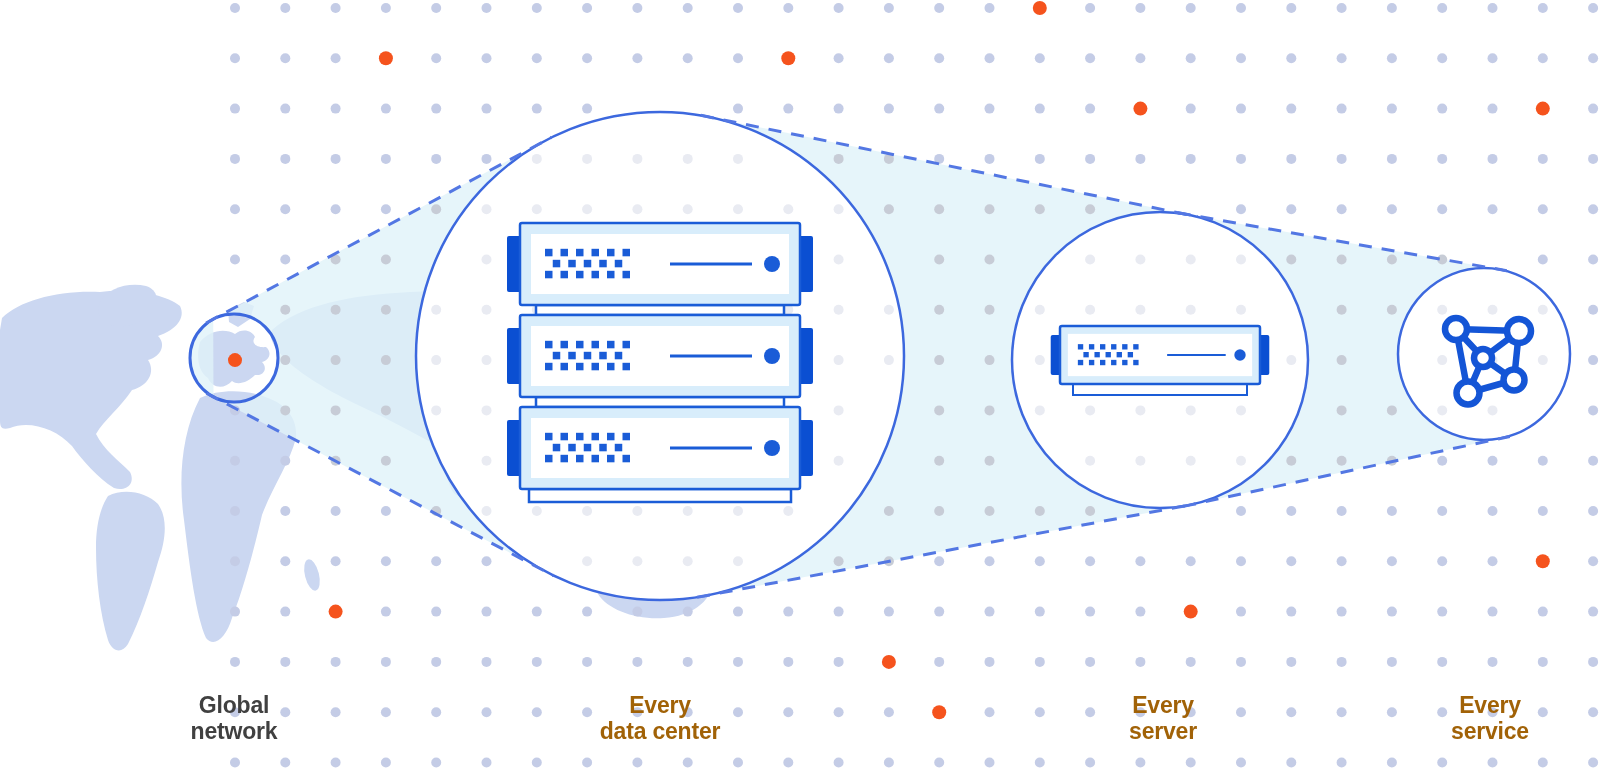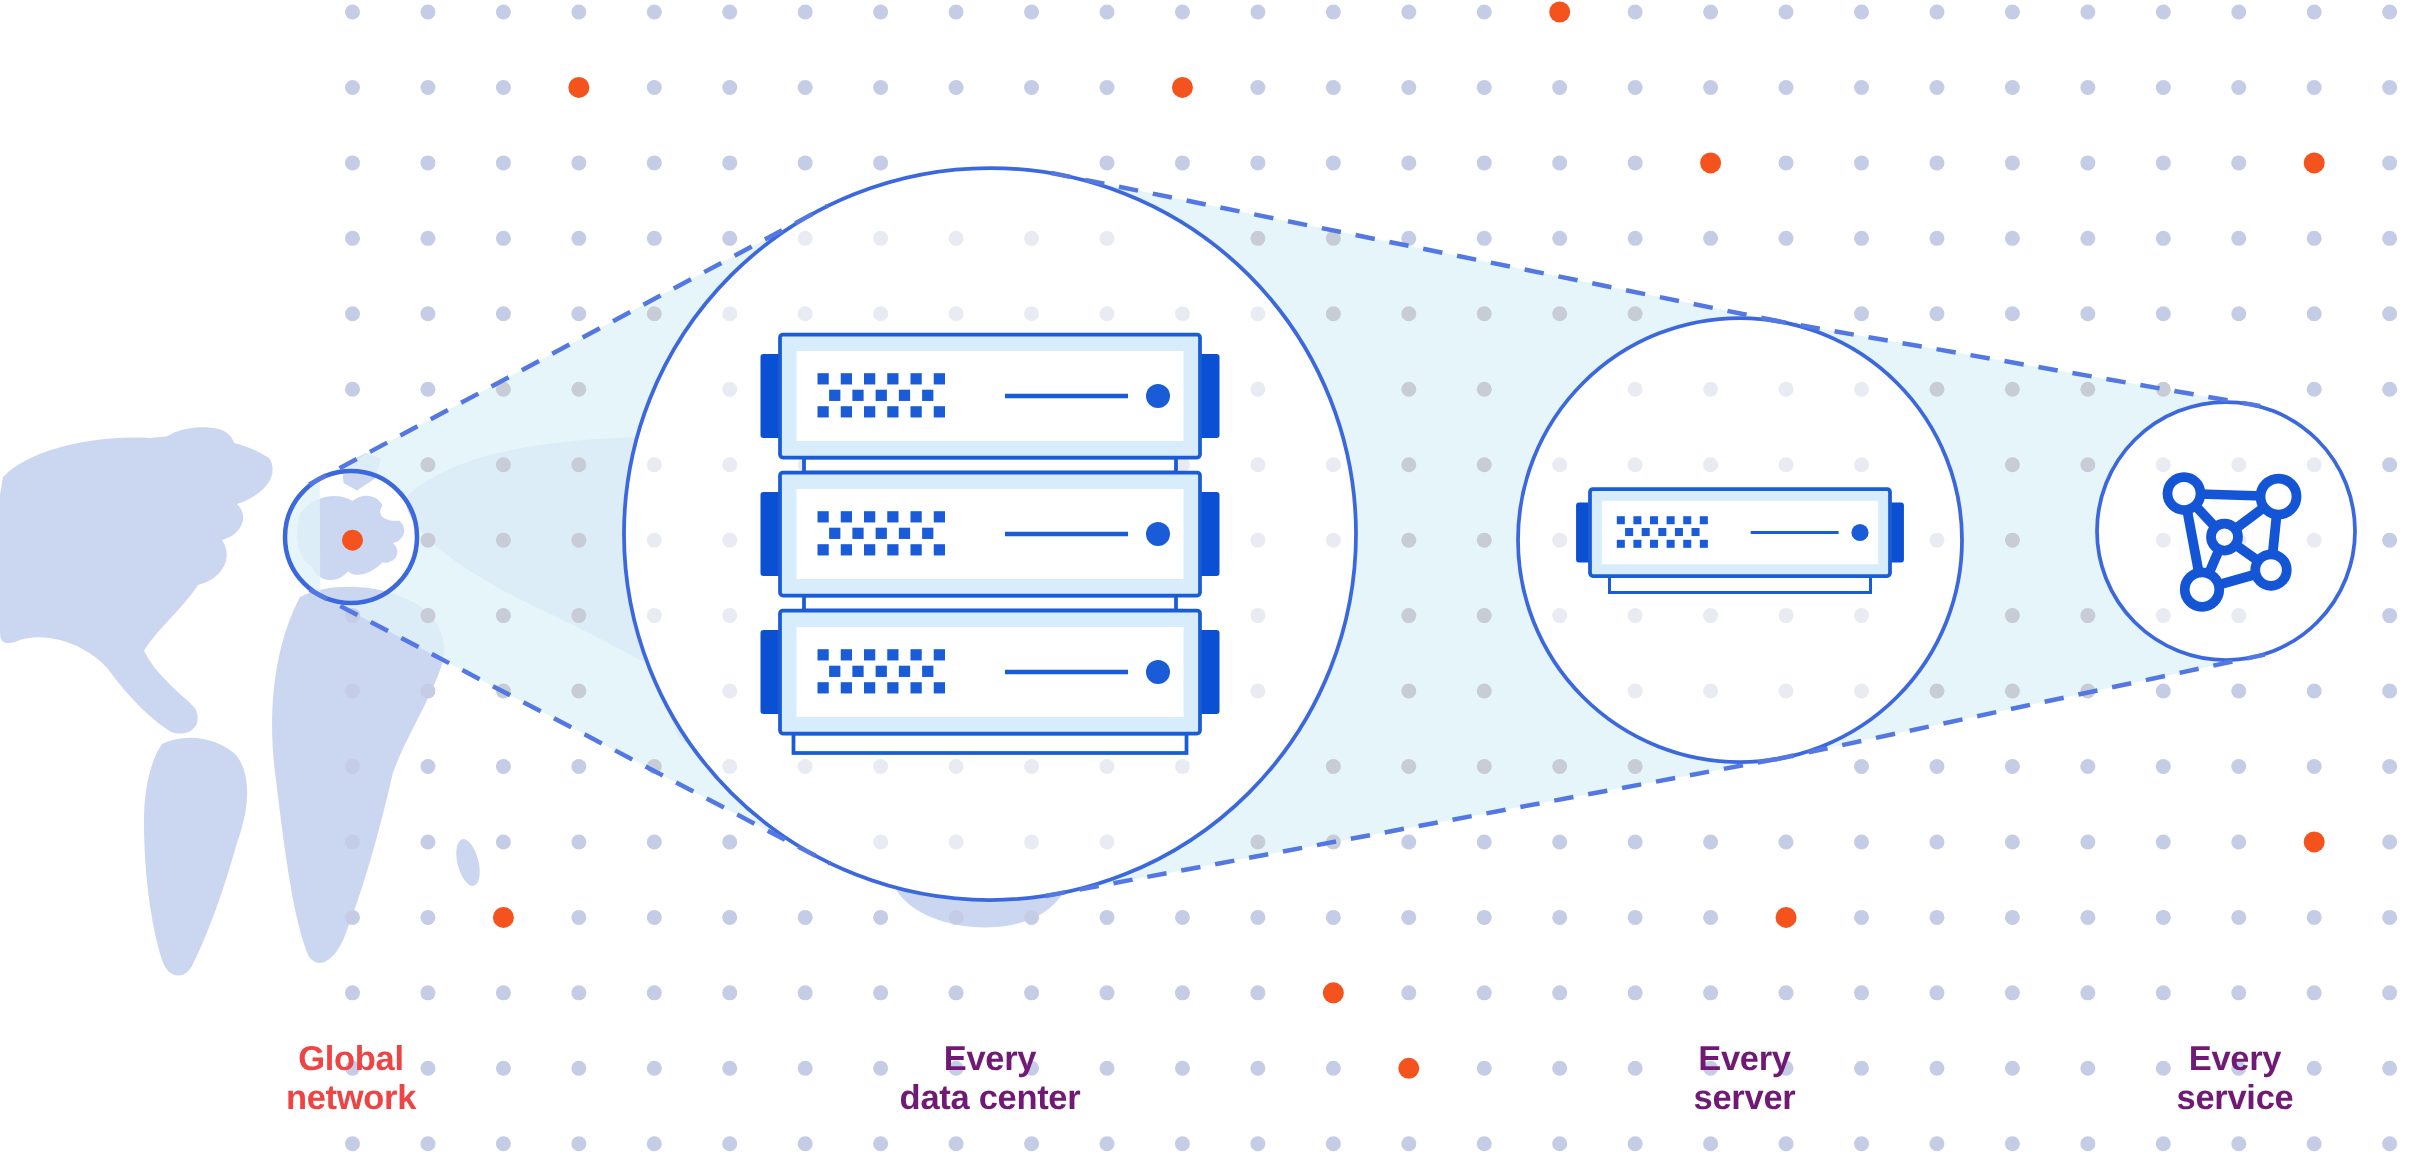--- a/index.html
+++ b/index.html
@@ -14,23 +14,23 @@
   .stage-label{
     position:absolute;
     top:692px;
     transform:translateX(-50%);
     text-align:center;
     white-space:pre-line;
     font-size:23px;
     font-weight:700;
     line-height:26px;
     letter-spacing:-0.2px;
-    color:#701a75;
+    color:#a16207;
   }
-  .stage-label.blue{color:#ef4444;}
+  .stage-label.blue{color:#404040;}
 </style>
 </head>
 <body>
 
 <div class="canvas">
 
   <svg viewBox="0 0 1620 782" aria-hidden="true">
     <g id="g-map">
         <path d="M2,318 C20,300 60,290 100,292 C130,288 165,294 180,306 C186,318 176,330 158,336 C166,344 162,356 148,360 C156,372 148,386 132,390 C120,408 104,420 96,434 C104,450 118,460 130,472 C136,484 126,492 114,488 C98,478 82,460 72,446 C56,428 28,420 10,428 C2,430 0,428 0,420 L0,330 Z" fill="#cbd7f1"></path>
         <path d="M100,302 C108,288 128,282 146,286 C158,290 160,302 152,312 C142,324 122,330 108,324 C98,318 96,310 100,302 Z" fill="#cbd7f1"></path>

